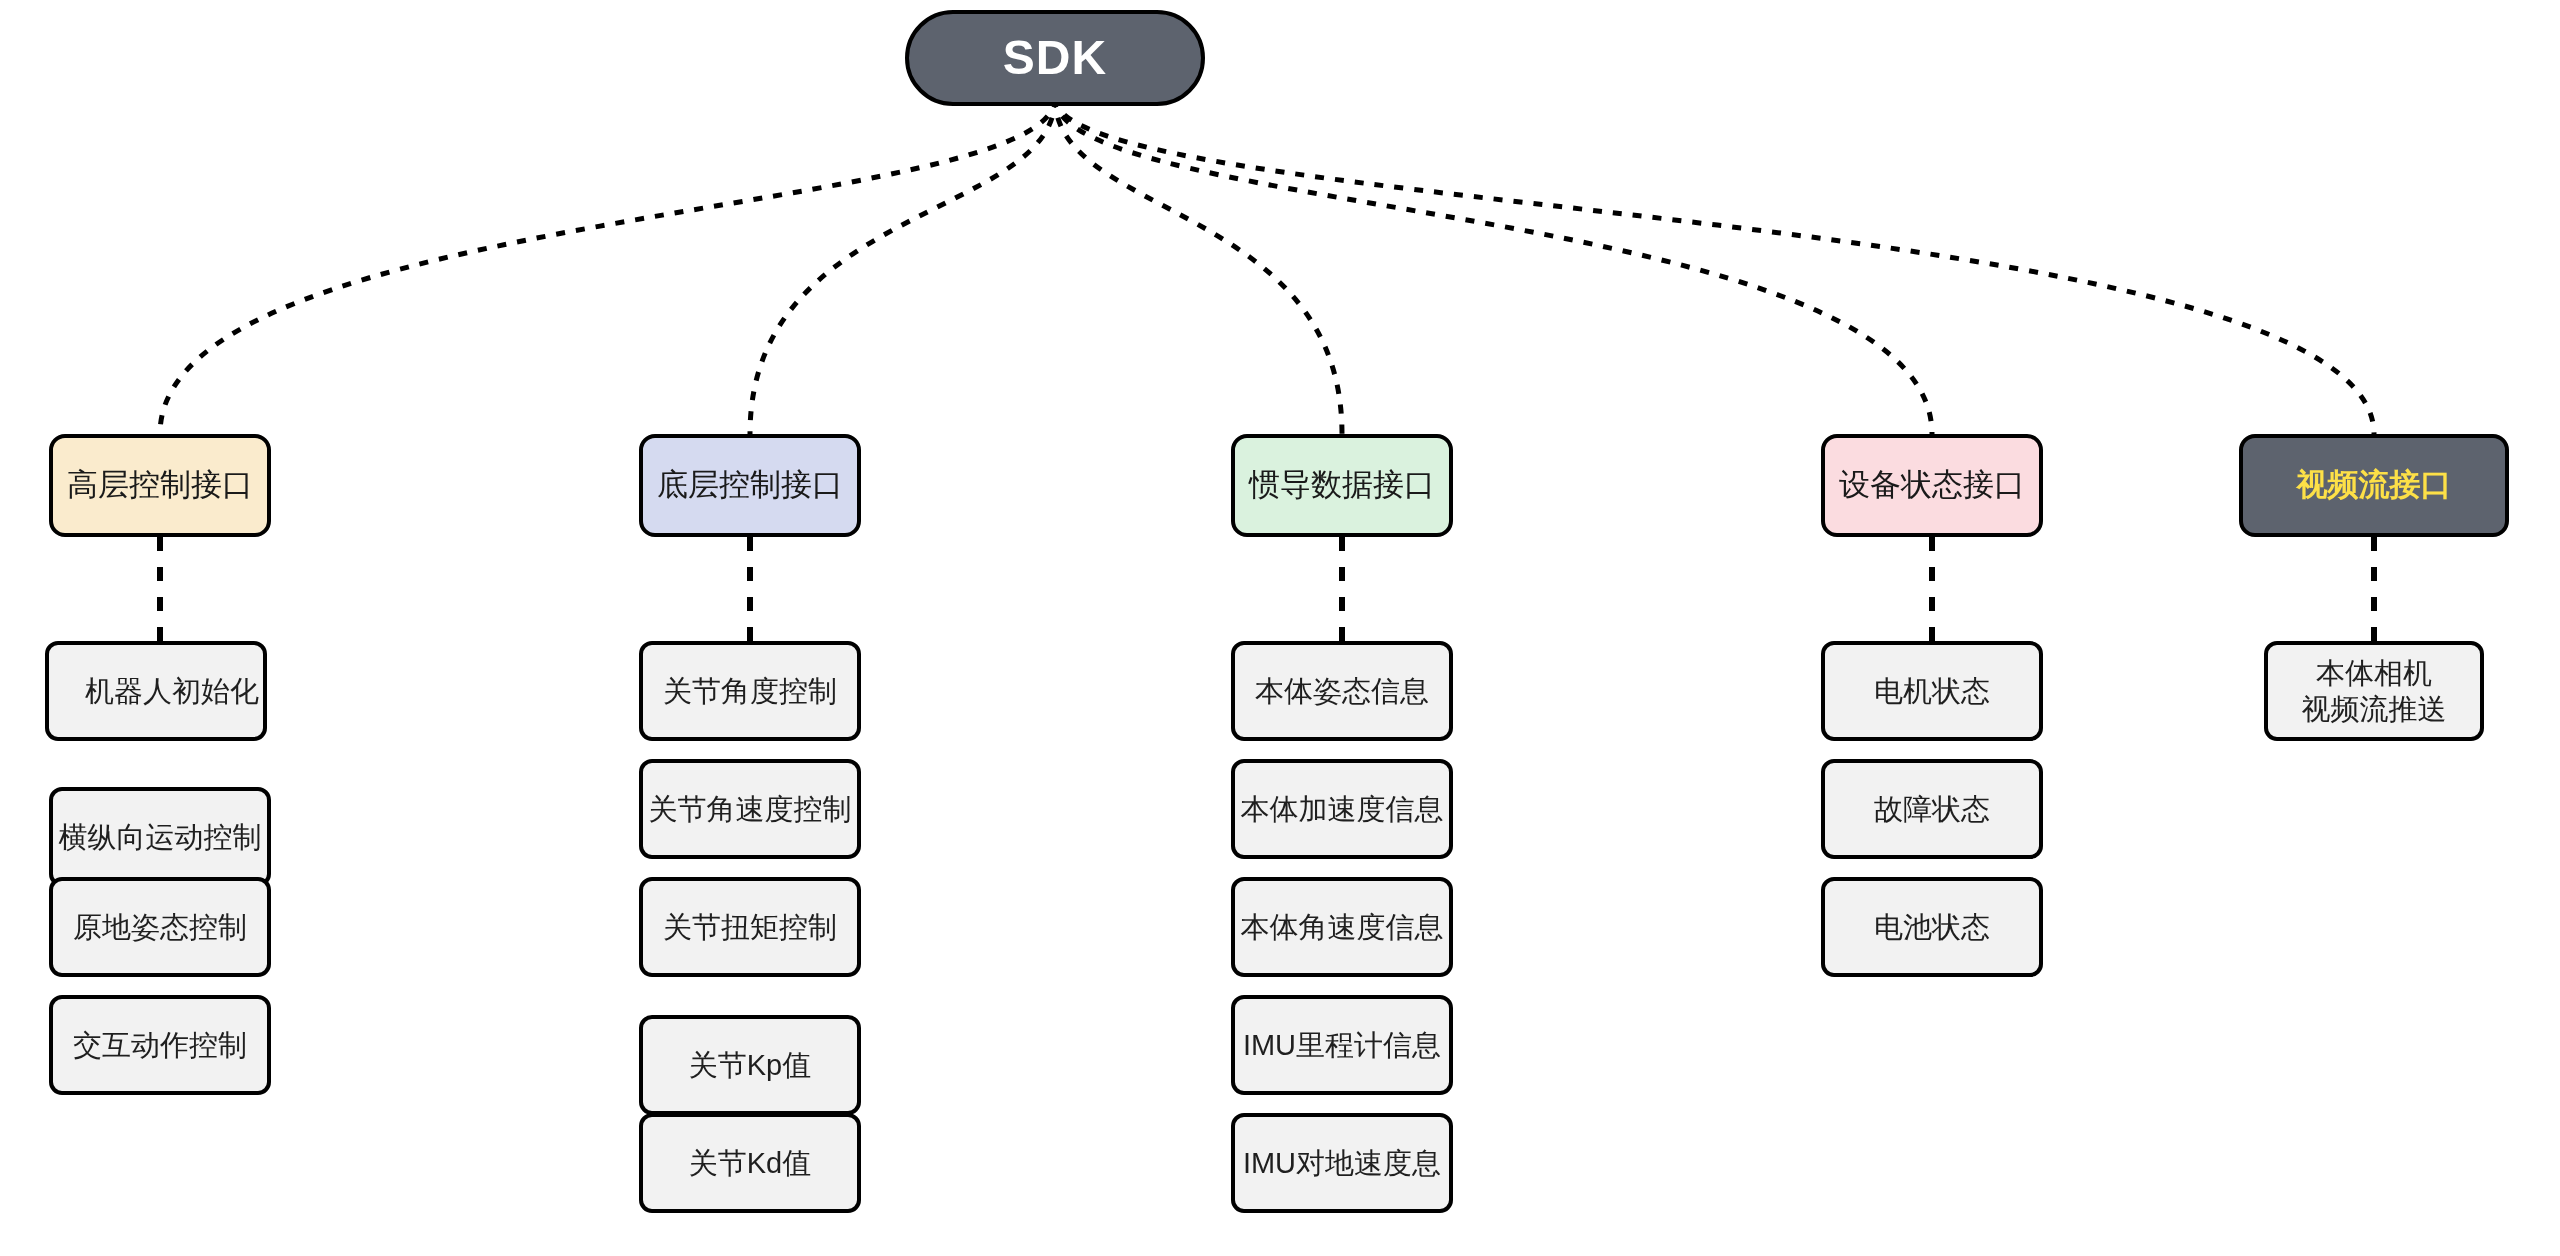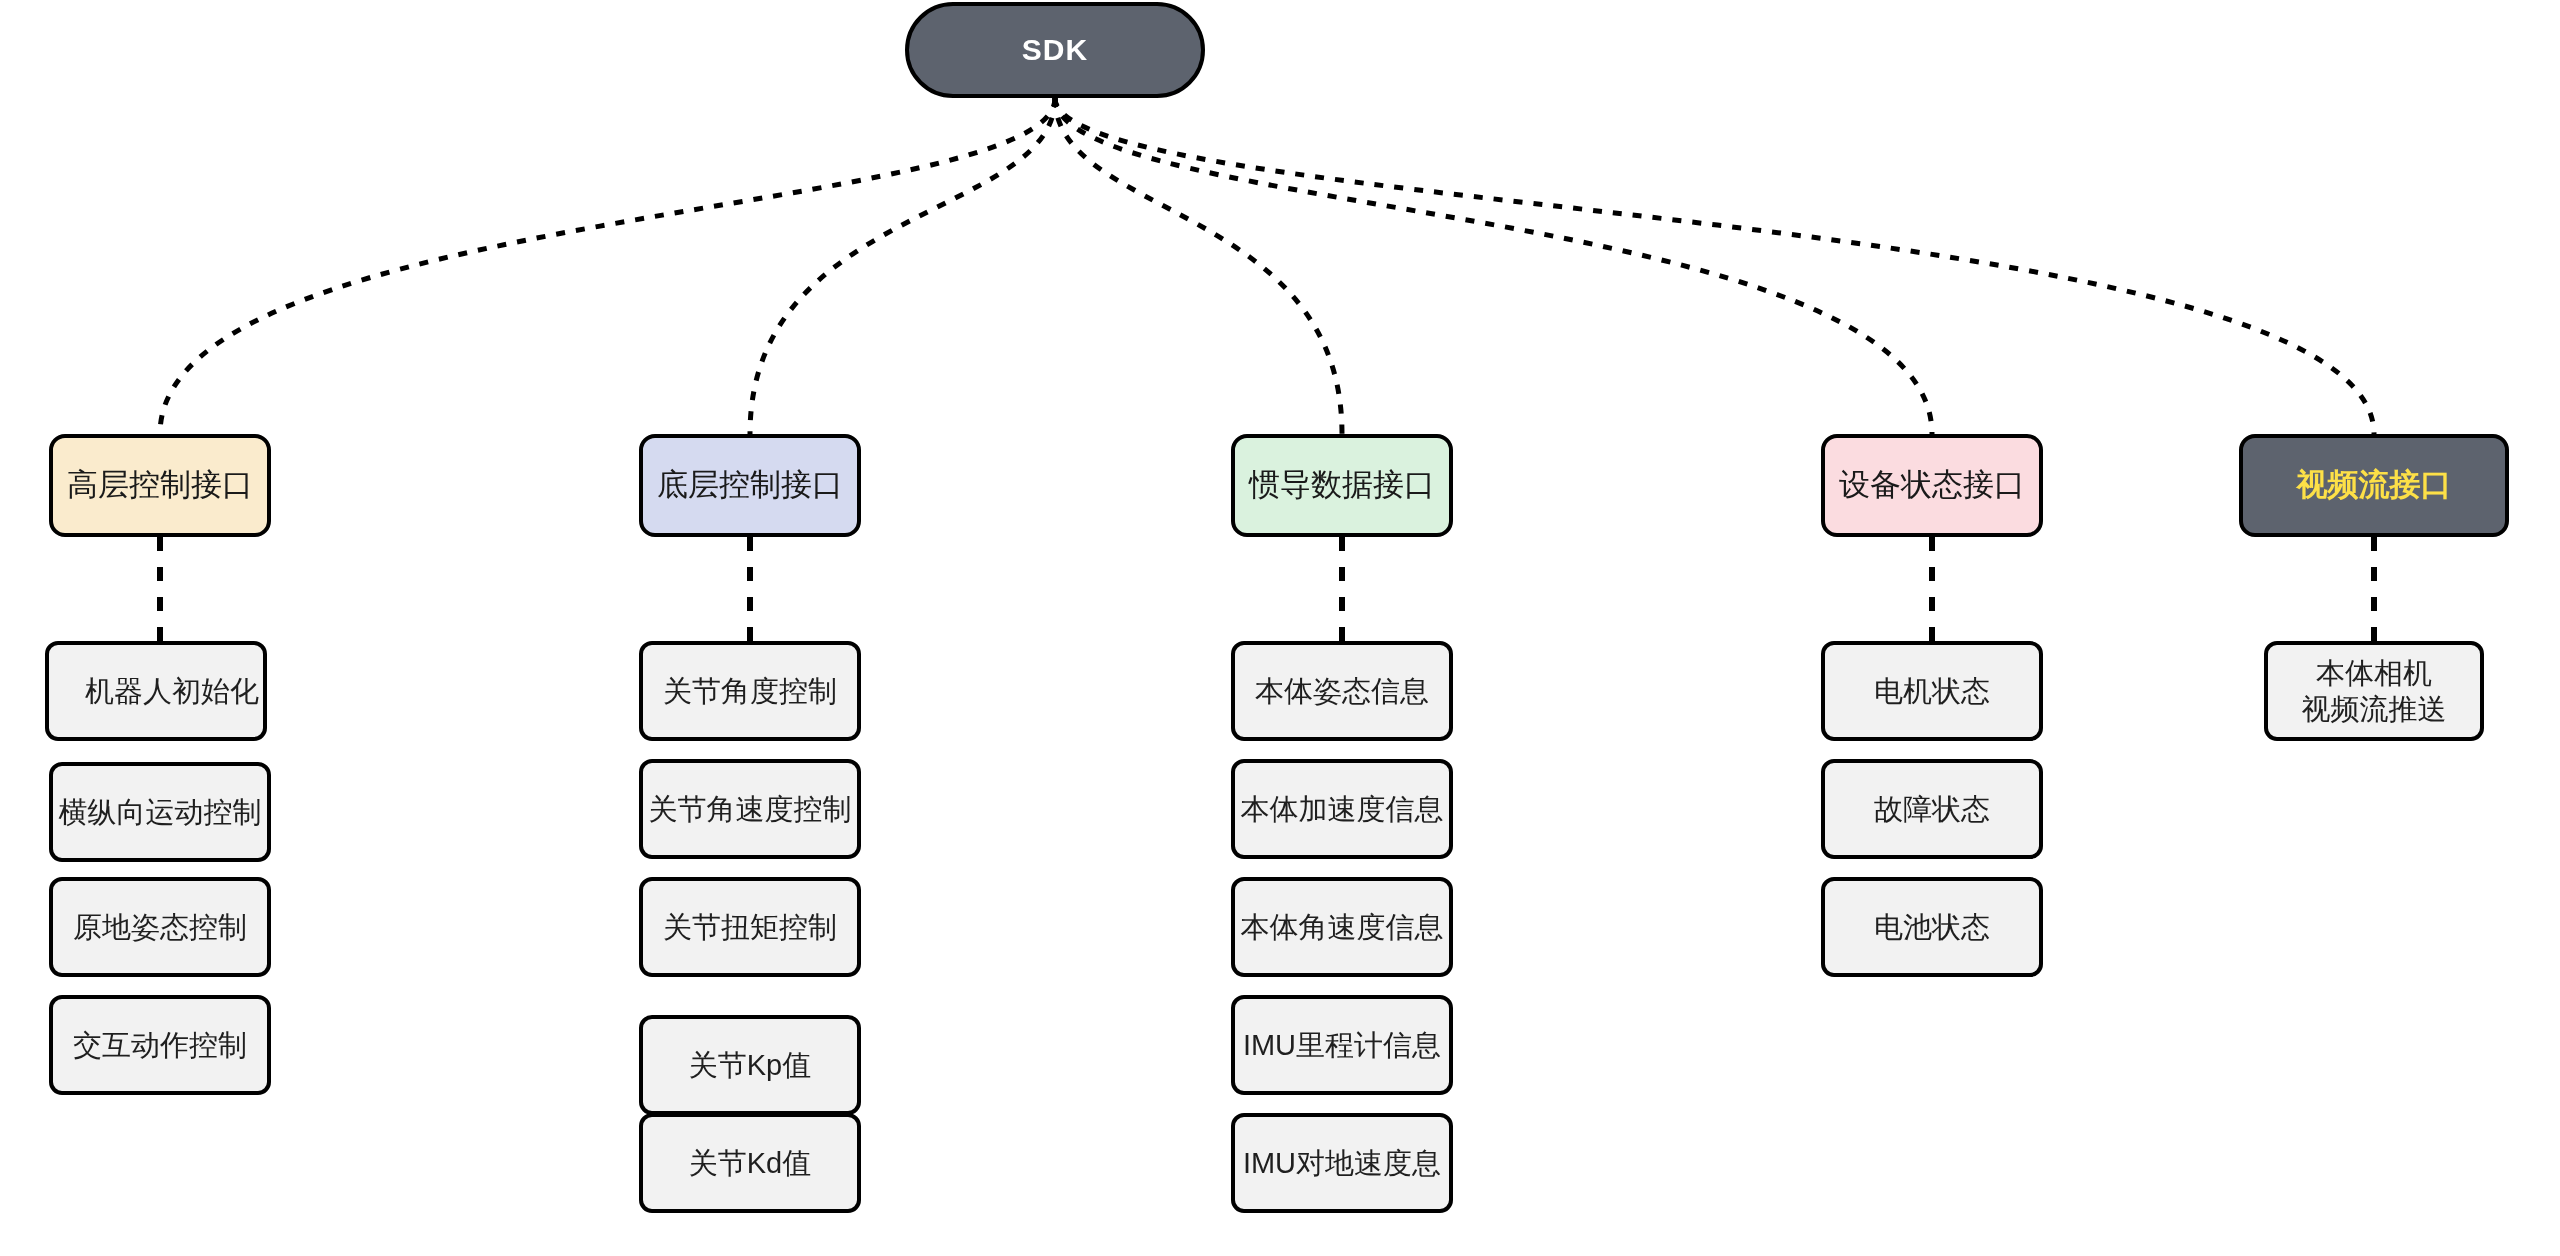--- a/index.html
+++ b/index.html
@@ -56,22 +56,23 @@
     line-height: 1.25;
     white-space: pre-line;
   }
 
   
   .node.root {
     border-radius: 48px;
     background: #5D636E;
     color: #ffffff;
     font-weight: bold;
-    font-size: 30px;
+    font-size: 48px;
     letter-spacing: 1px;
+    margin-top: 8px;
   }
 
   
   .node.iface {
     font-size: 31px;
     color: #1a1a1a;
     border-radius: 16px;
   }
   .node.iface.dark {
     background: #5D636E;
@@ -104,21 +105,21 @@
       <path d="M 1342 537 L 1342 641" fill="none" stroke="#000000" stroke-width="6" stroke-dasharray="14 16" stroke-linecap="butt"></path>
       <path d="M 1055 98 C 1055 218, 1932 204, 1932 434" fill="none" stroke="#000000" stroke-width="5" stroke-dasharray="9 11" stroke-linecap="butt"></path>
       <path d="M 1932 537 L 1932 641" fill="none" stroke="#000000" stroke-width="6" stroke-dasharray="14 16" stroke-linecap="butt"></path>
       <path d="M 1055 98 C 1055 218, 2374 204, 2374 434" fill="none" stroke="#000000" stroke-width="5" stroke-dasharray="9 11" stroke-linecap="butt"></path>
       <path d="M 2374 537 L 2374 641" fill="none" stroke="#000000" stroke-width="6" stroke-dasharray="14 16" stroke-linecap="butt"></path>
     </svg>
   <div id="nodes">
       <div class="node root" style="left: 905px; top: 2px; width: 300px; height: 96px; background: rgb(93, 99, 110); color: rgb(255, 255, 255);"><span>SDK</span></div>
       <div class="node iface" style="left: 49px; top: 434px; width: 222px; height: 103px; background: rgb(250, 235, 205); color: rgb(26, 26, 26);"><span>高层控制接口</span></div>
       <div class="node leaf" style="left: 45px; top: 641px; width: 222px; height: 100px; padding-left: 32px;"><span>机器人初始化</span></div>
-      <div class="node leaf" style="left: 49px; top: 762px; width: 222px; height: 100px;"><span>横纵向运动控制</span></div>
+      <div class="node leaf" style="left: 49px; top: 787px; width: 222px; height: 100px;"><span>横纵向运动控制</span></div>
       <div class="node leaf" style="left: 49px; top: 877px; width: 222px; height: 100px;"><span>原地姿态控制</span></div>
       <div class="node leaf" style="left: 49px; top: 995px; width: 222px; height: 100px;"><span>交互动作控制</span></div>
       <div class="node iface" style="left: 639px; top: 434px; width: 222px; height: 103px; background: rgb(213, 218, 240); color: rgb(26, 26, 26);"><span>底层控制接口</span></div>
       <div class="node leaf" style="left: 639px; top: 641px; width: 222px; height: 100px;"><span>关节角度控制</span></div>
       <div class="node leaf" style="left: 639px; top: 759px; width: 222px; height: 100px;"><span>关节角速度控制</span></div>
       <div class="node leaf" style="left: 639px; top: 877px; width: 222px; height: 100px;"><span>关节扭矩控制</span></div>
       <div class="node leaf" style="left: 639px; top: 995px; width: 222px; height: 100px; margin-top: 20px;"><span>关节Kp值</span></div>
       <div class="node leaf" style="left: 639px; top: 1113px; width: 222px; height: 100px;"><span>关节Kd值</span></div>
       <div class="node iface" style="left: 1231px; top: 434px; width: 222px; height: 103px; background: rgb(218, 242, 222); color: rgb(26, 26, 26);"><span>惯导数据接口</span></div>
       <div class="node leaf" style="left: 1231px; top: 759px; width: 222px; height: 100px;"><span>本体加速度信息</span></div>

